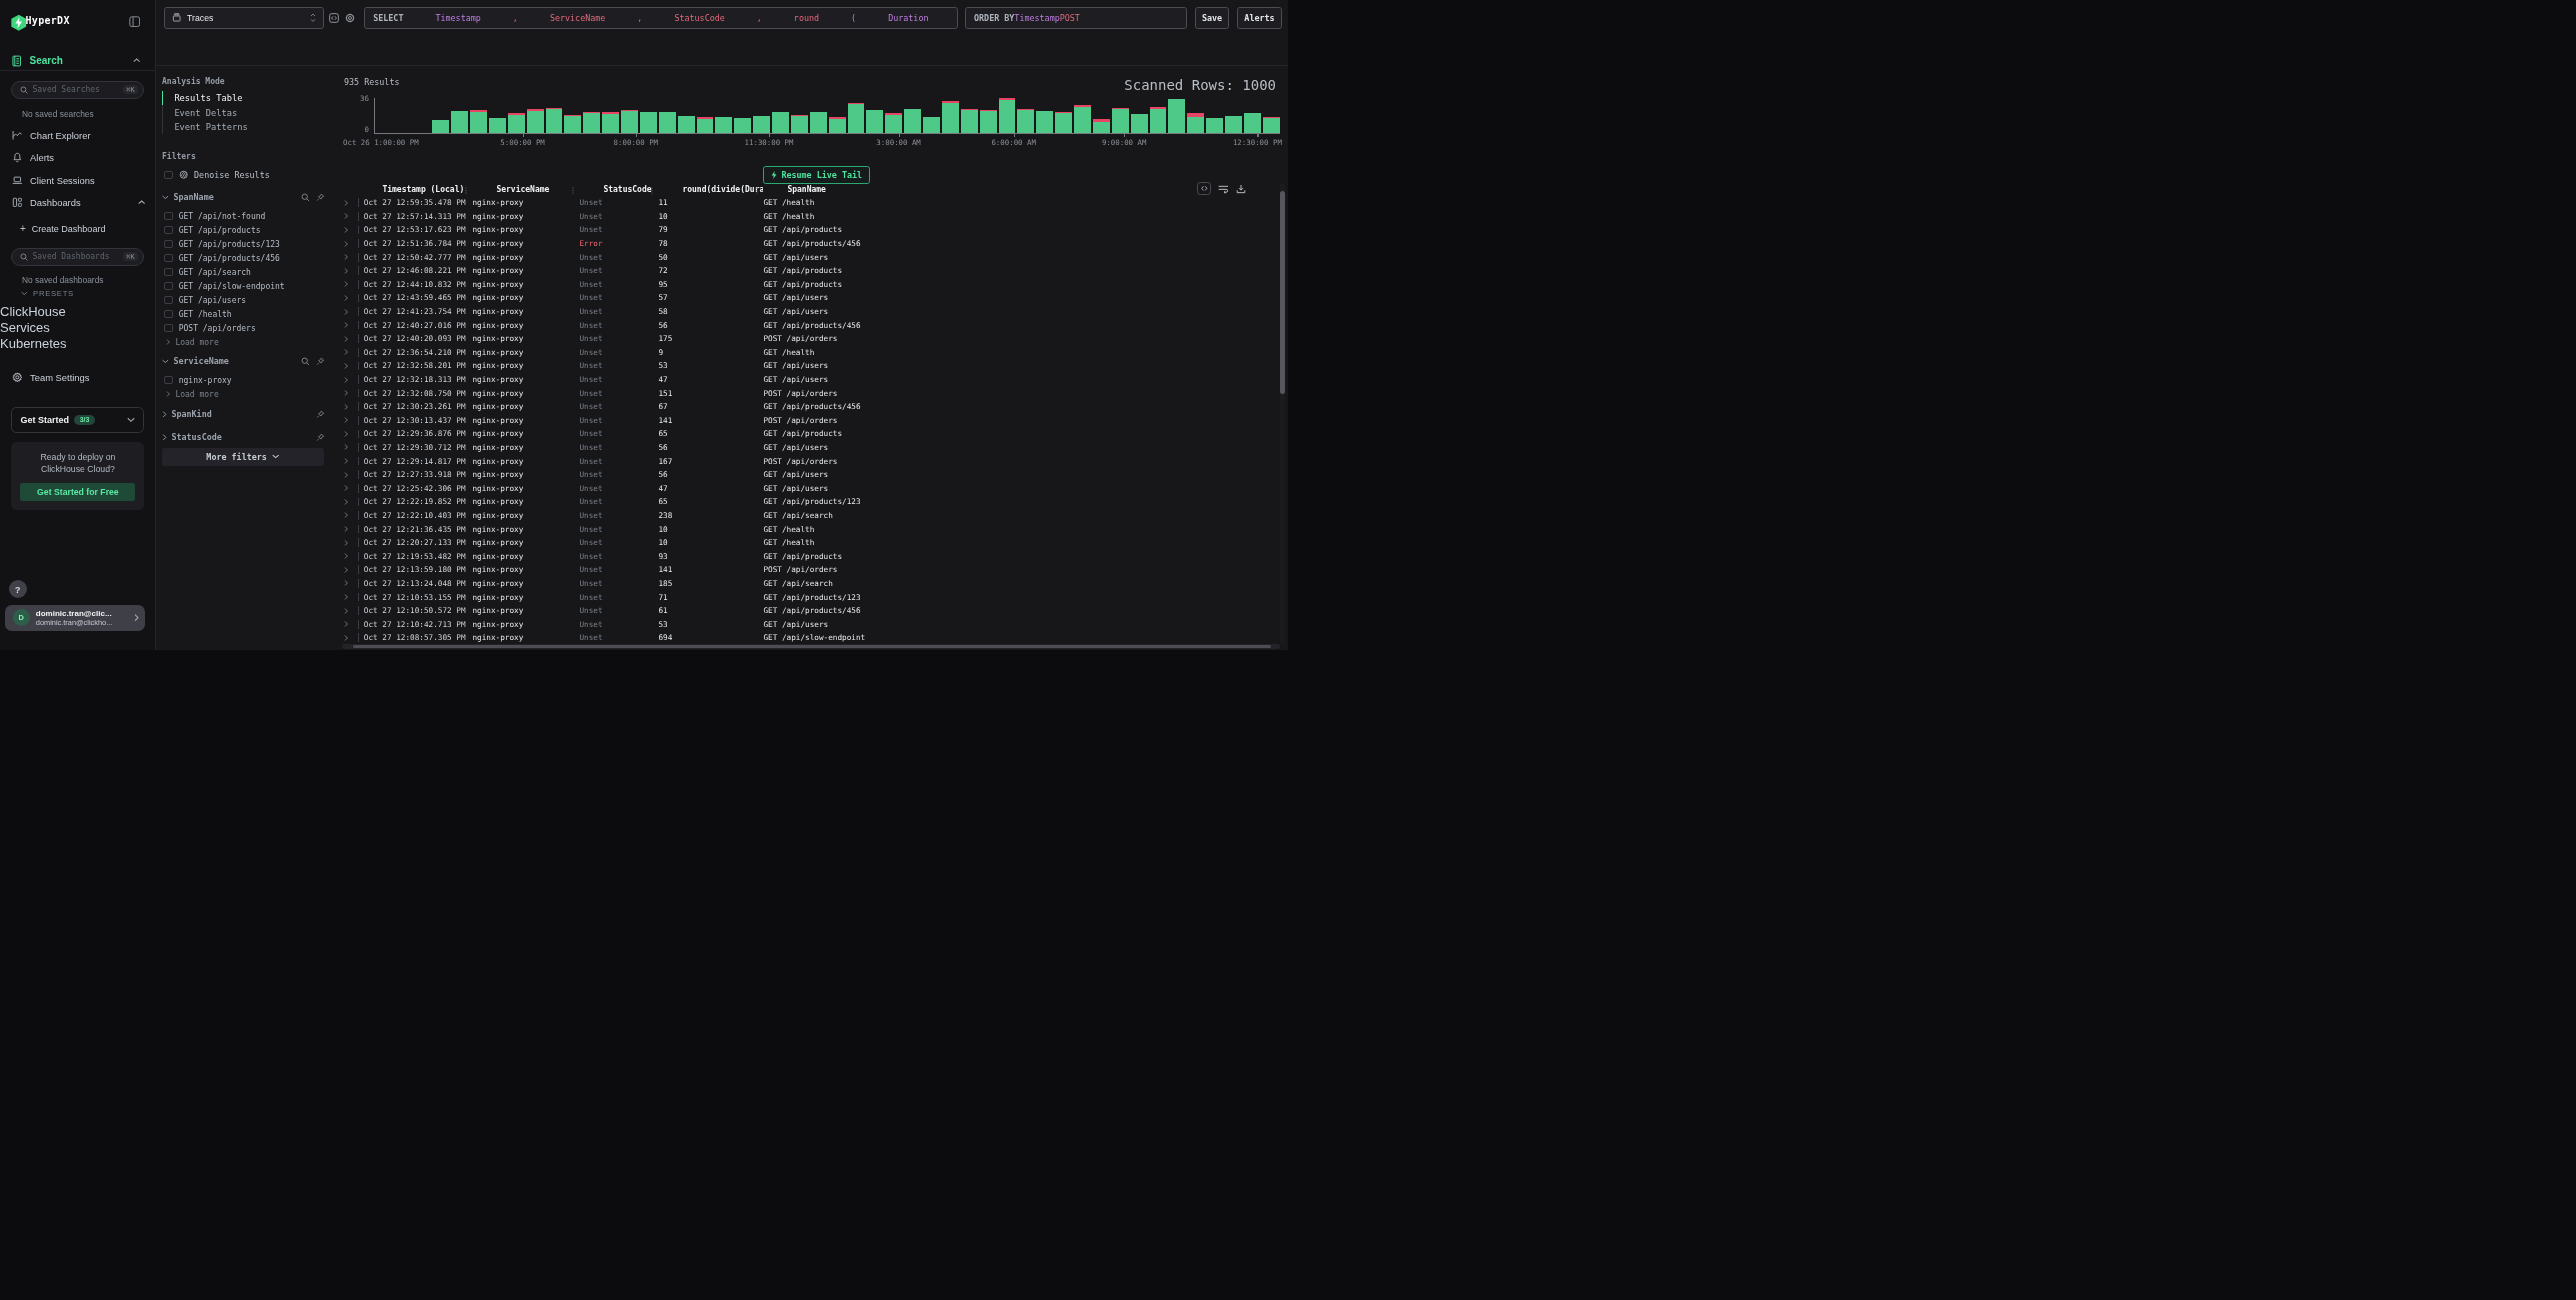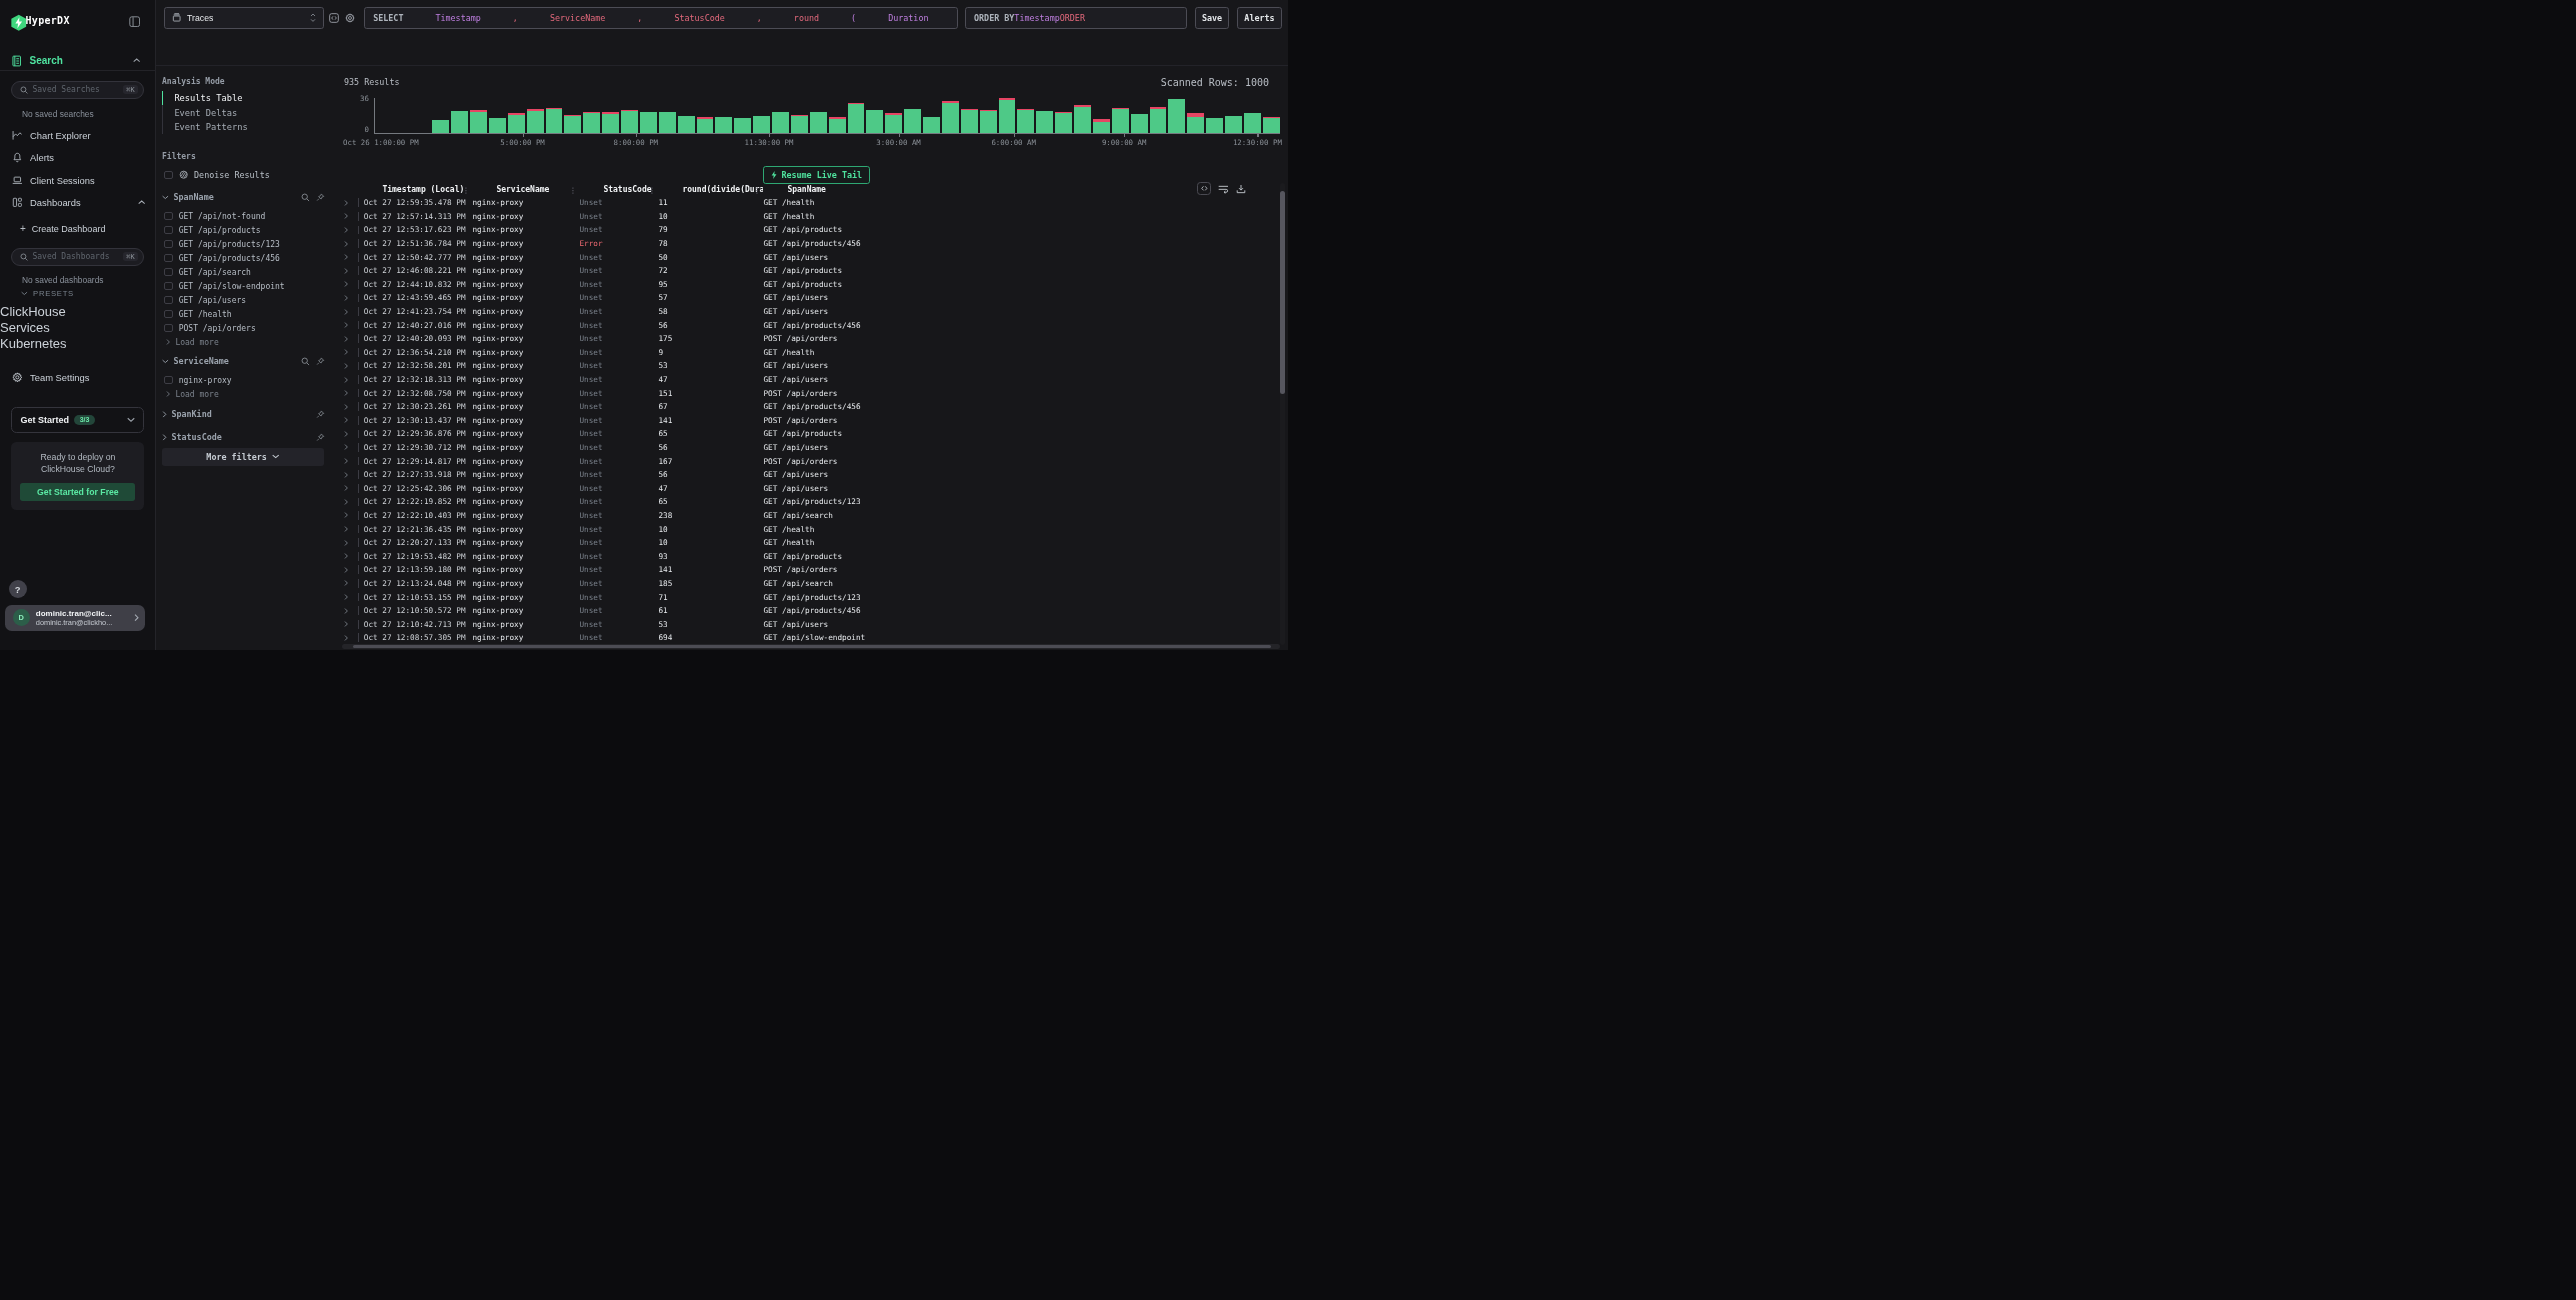--- a/index.html
+++ b/index.html
@@ -91,21 +91,21 @@
   .gh-spanname { top:192px; } .gh-servicename { top:356px; } .gh-spankind { top:409px; } .gh-statuscode { top:432px; }
   .fitem-list { position:absolute; left:164px; width:164px; }
   .fl-spanname { top:209px; } .fl-servicename { top:373px; }
   .fitem { height:14px; display:flex; align-items:center; gap:6px; font-size:8px; color:#b7bec6; font-family:"DejaVu Sans Mono",monospace; cursor:pointer; white-space:nowrap; }
   .load-more { position:absolute; left:166px; height:14px; display:flex; align-items:center; gap:5.4px; font-size:8px; color:#7b828c; font-family:"DejaVu Sans Mono",monospace; cursor:pointer; }
   .lm-1 { top:335px; } .lm-2 { top:387px; }
   .more-filters { position:absolute; left:162px; top:448px; width:162px; height:17.5px; background:#232329; border-radius:2.7px; display:flex; align-items:center; justify-content:center; gap:5.4px; font-size:8.4px; font-weight:bold; color:#c6ccd3; font-family:"DejaVu Sans Mono",monospace; cursor:pointer; }
 
   
   .res-count { position:absolute; left:344px; top:77px; font-size:8.4px; color:#b9bec5; }
-  .res-scanned { position:absolute; right:19px; top:77px; font-size:10px; color:#b9bec5;text-align:right; }
+  .res-scanned { position:absolute; right:12px; top:77px; font-size:14px; color:#b9bec5;text-align:right; }
   .chart { position:absolute; left:342px; top:95px; right:6.7px; height:52px; }
   .ylab { position:absolute; left:0; width:27px; text-align:right; font-size:7.4px; color:#8a9097; font-family:"DejaVu Sans Mono",monospace; }
   .y36 { top:-1.3px; } .y0 { top:29.5px; }
   .plot { position:absolute; left:32px; top:2.7px; right:1.3px; height:36px; border-left:1.3px solid #75797f; border-bottom:1.3px solid #75797f; display:flex; align-items:stretch; gap:2px; padding:0 0.7px; }
   .slot { flex:1; height:100%; display:flex; flex-direction:column; justify-content:flex-end; }
   .bar-g { background:#4ec987; } .bar-e { background:#e64564; }
   .xticks i { position:absolute; top:100%; width:1.3px; height:3.4px; background:#75797f; }
   .xlabels { position:absolute; left:32px; right:1.3px; top:43px; height:9.4px; }
   .xlabels span { position:absolute; transform:translateX(-50%); font-size:7.4px; color:#8a9097; font-family:"DejaVu Sans Mono",monospace; white-space:nowrap; }
   .xlabels span.first { transform:translateX(-31px); }
@@ -332,21 +332,21 @@
         <span class="tok-cyan">/</span>
         <span class="tok-num">1e6</span>
         <span class="tok-purple">)</span>
         <span class="tok-pink">,</span>
         <span class="tok-pink">SpanName</span>
       </div>
     <div class="boxed order-box mono">
 
     <span class="tok-kw">ORDER BY </span>
         <span class="tok-purple">Timestamp </span>
-        <span class="tok-pink">ORDER</span>
+        <span class="tok-pink">POST</span>
       </div>
     <div class="boxed btn btn-save mono">Save</div>
     <div class="boxed btn btn-alerts mono">Alerts</div>
   </div>
 
   <div class="topbar-border"></div>
 
   <div class="fp-label fp-analysis">Analysis Mode</div>
   <div class="am-list">
 

